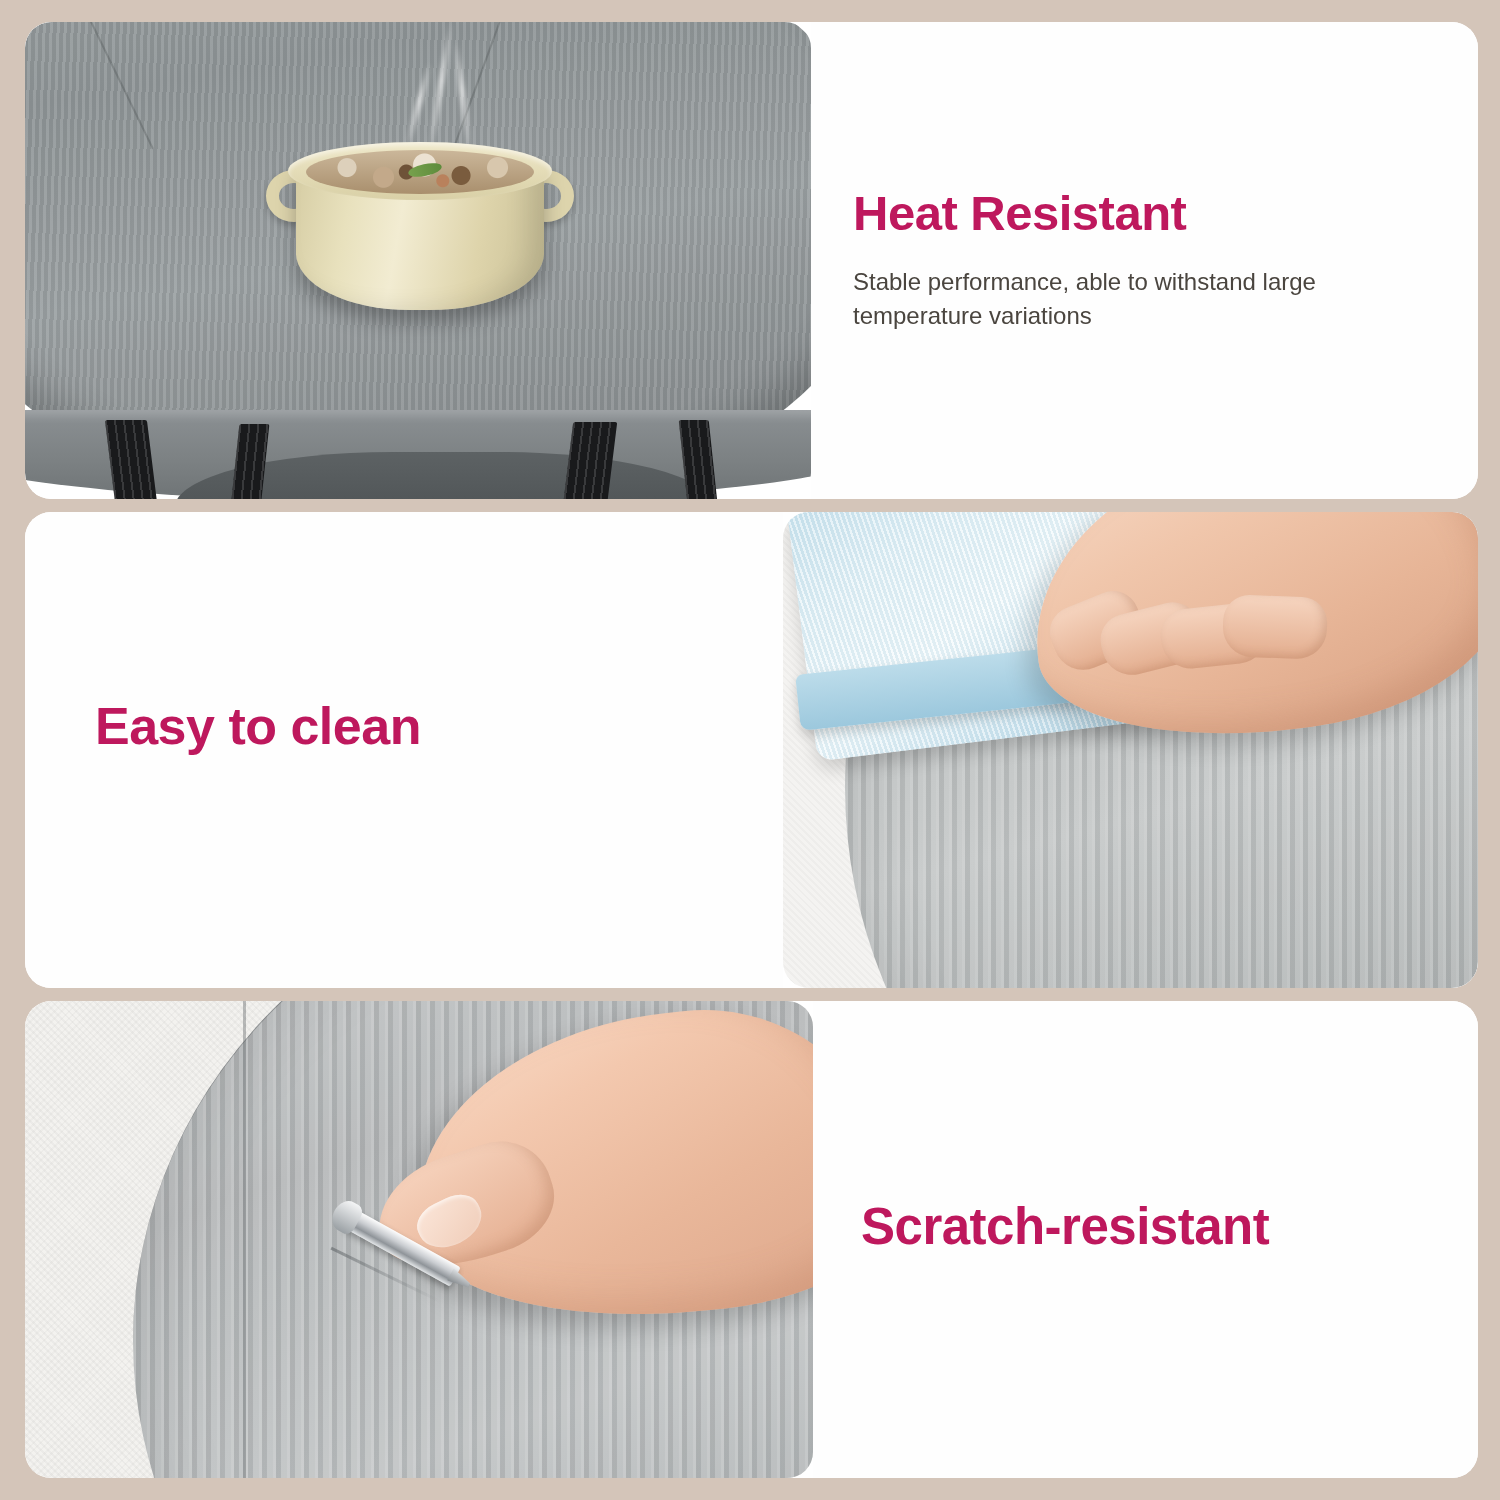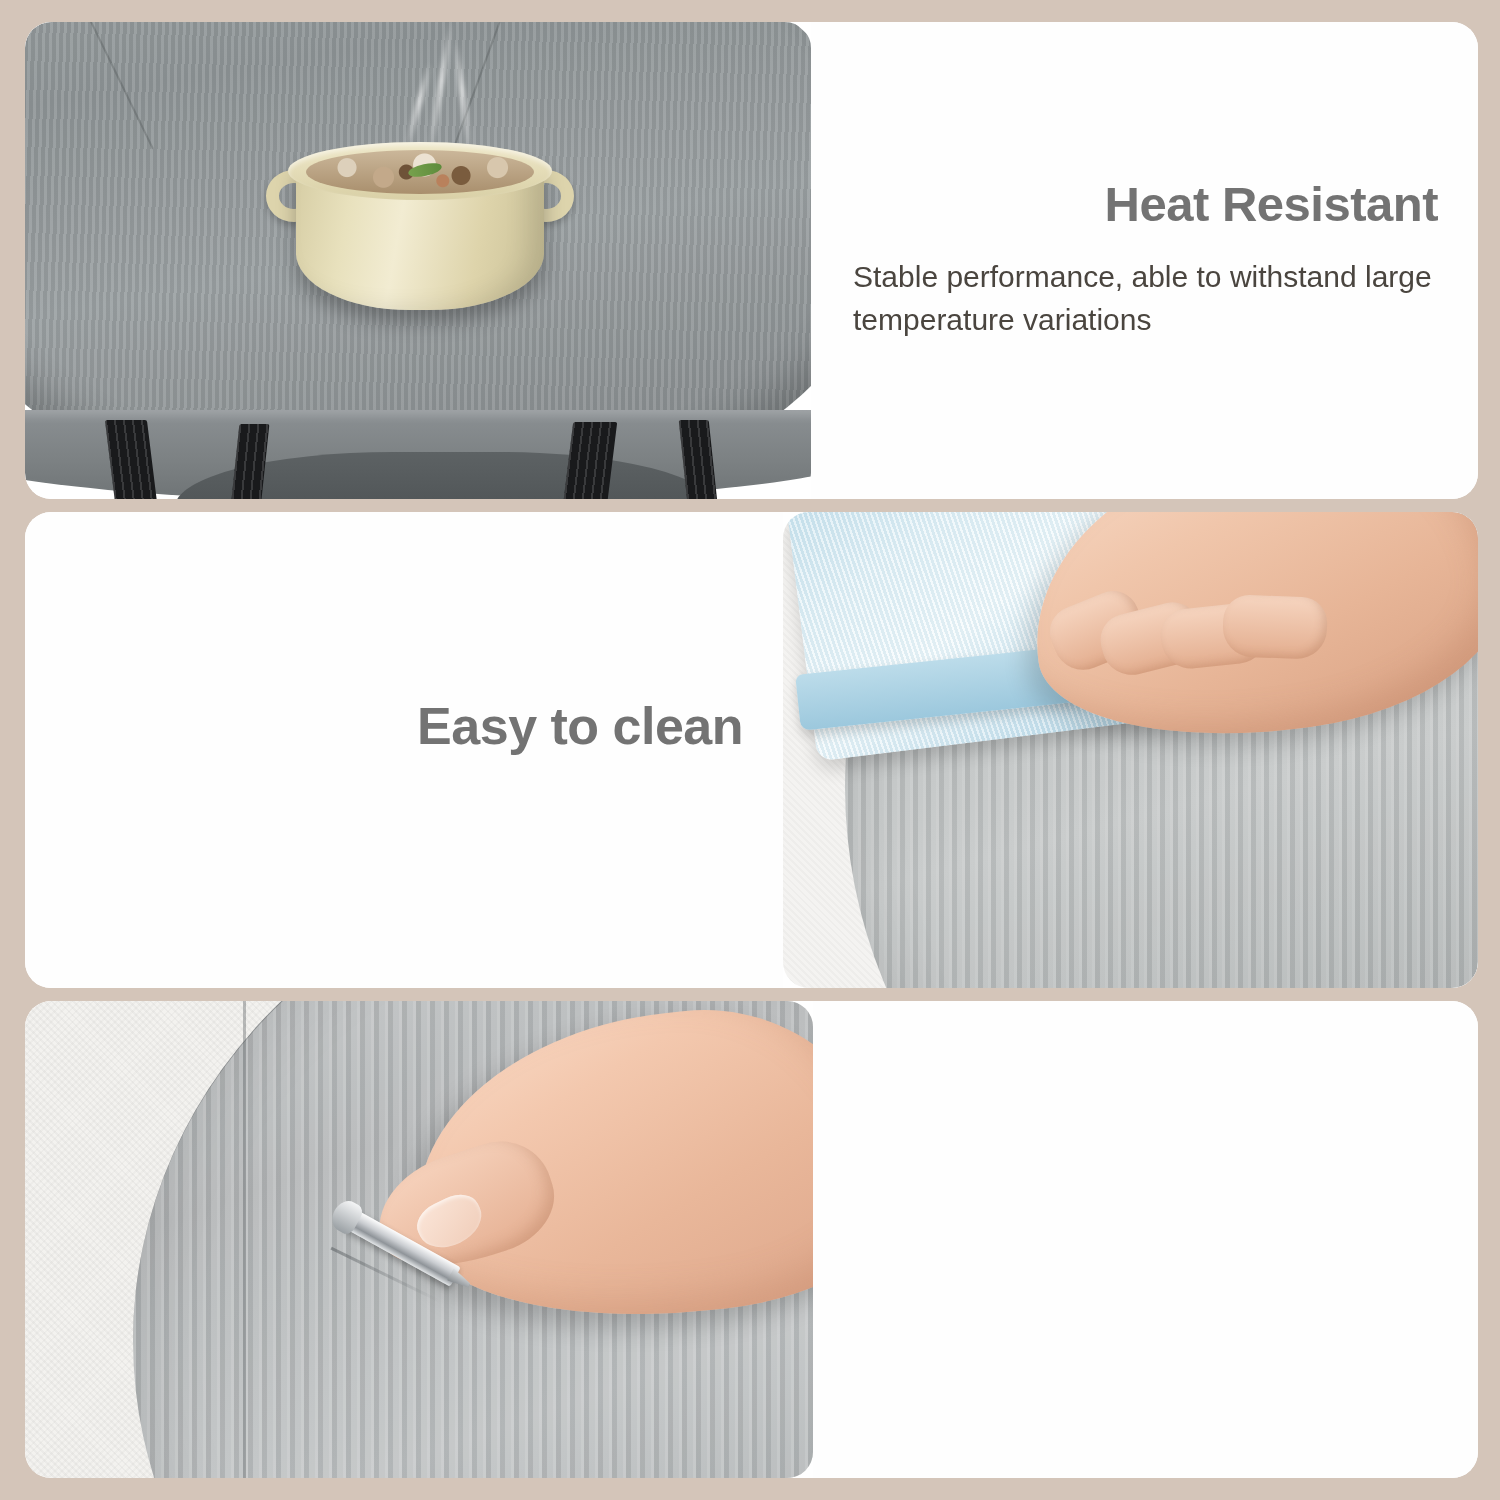--- a/index.html
+++ b/index.html
@@ -34,33 +34,32 @@
     display:flex; flex-direction:column; justify-content:center;
     background:#fefefe;
     position:relative;
     z-index:3;
   }
   .card-1 .text-panel { padding:0 40px 0 42px; }
   .card-2 .text-panel { padding:0 40px 0 70px; }
   .card-3 .text-panel { padding:0 36px 0 48px; }
 
   .heading {
-    color:#737373;
+    color:#be185d;
     font-weight:bold;
     letter-spacing:-0.5px;
     line-height:1.05;
-    text-align:right;
   }
   .card-1 .heading { font-size:49px; margin-bottom:26px; }
   .card-2 .heading { font-size:52px; margin-bottom:48px; }
   .card-3 .heading { font-size:51px; margin-bottom:26px; }
 
   .body-text {
     color:#4a453f;
-    font-size:30px;
+    font-size:24px;
     line-height:1.42;
     max-width:600px;
   }
   .card-2 .body-text { font-size:29px; max-width:640px; }
 
   
   .img-panel {
     position:relative;
     overflow:hidden;
     flex:0 0 auto;
@@ -360,17 +359,18 @@
         </div>
         <div class="scratch3"></div>
         <div class="hand3"></div>
         <div class="thumb3"></div>
         <div class="nail3"></div>
         <div class="key3"></div>
       </div>
     </div>
 
     <div class="text-panel">
+      <div class="heading">Scratch-resistant</div>
     </div>
 
   </div>
 
 </div>
 
 </body></html>

